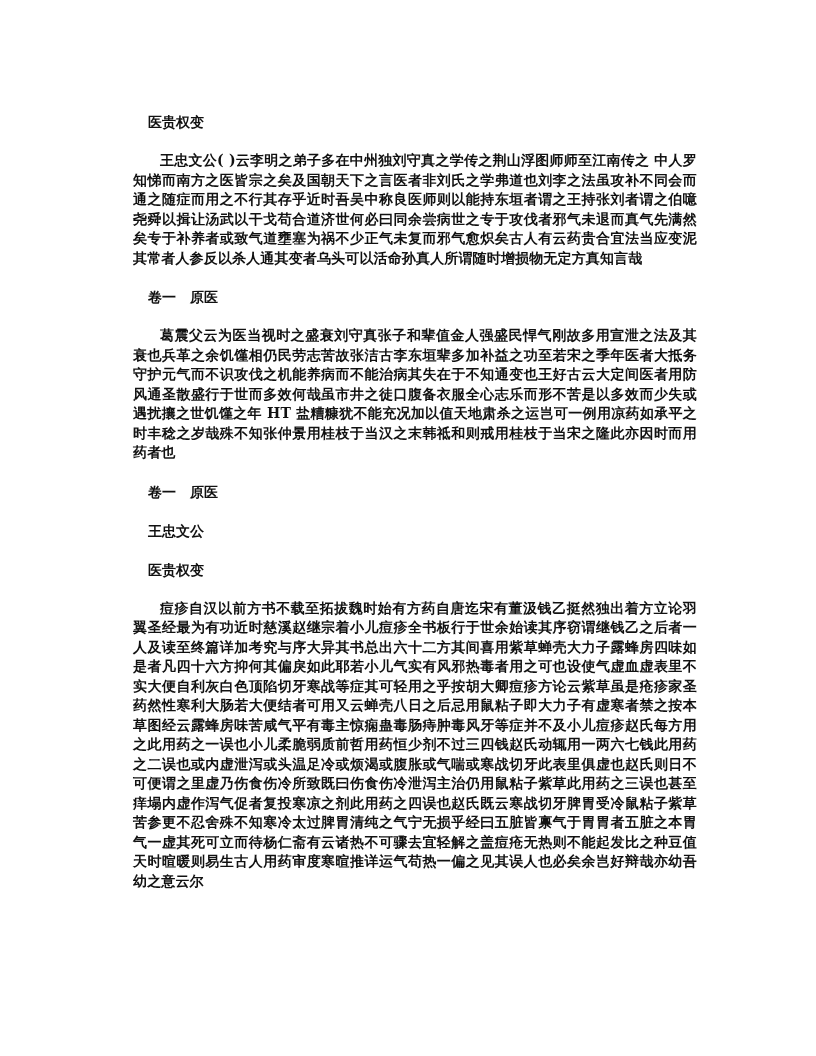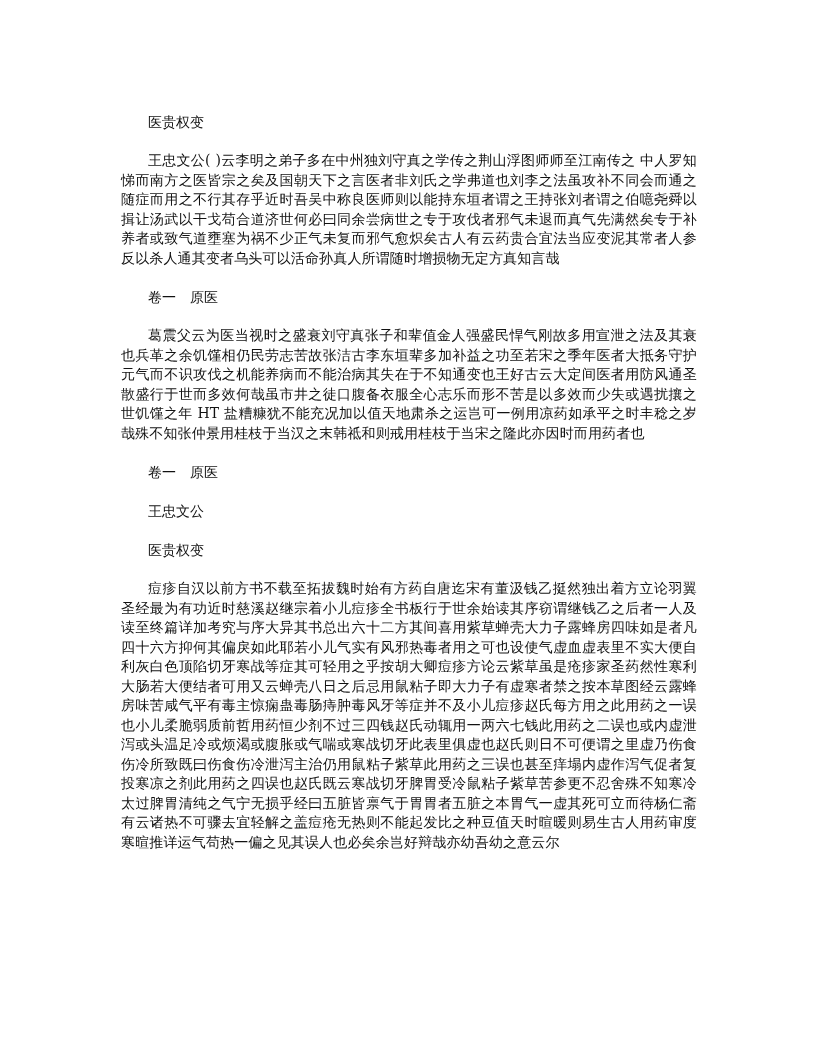--- a/index.html
+++ b/index.html
@@ -9,33 +9,34 @@
       position: relative;
       overflow: hidden;
       font-family: "DejaVu Serif", "Liberation Serif", serif;
       color: #111111;
     }
     .page {
       position: absolute;
       left: 121px;
       top: 112px;
       width: 576px;
+      font-weight: bold;
     }
     .heading {
       font-size: 14px;
       line-height: 20px;
       padding-left: 27px;
       margin: 0 0 19px 0;
       white-space: nowrap;
     }
     .para {
       font-size: 14px;
       line-height: 19.5px;
       text-indent: 27px;
-      margin: 0 0 19px 0;
+      margin: 0 0 19px 12px;
       text-align: justify;
       text-align-last: left;
       word-break: break-all;
       letter-spacing: 0.15px;
     }
   </style>
 </head>
 <body>
 
 <div class="page">

